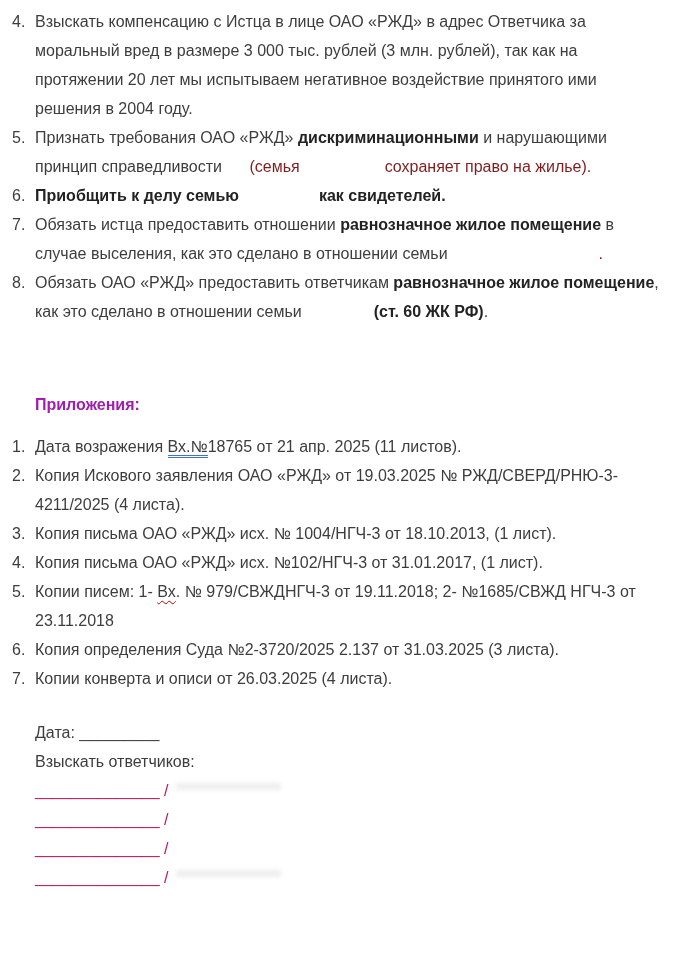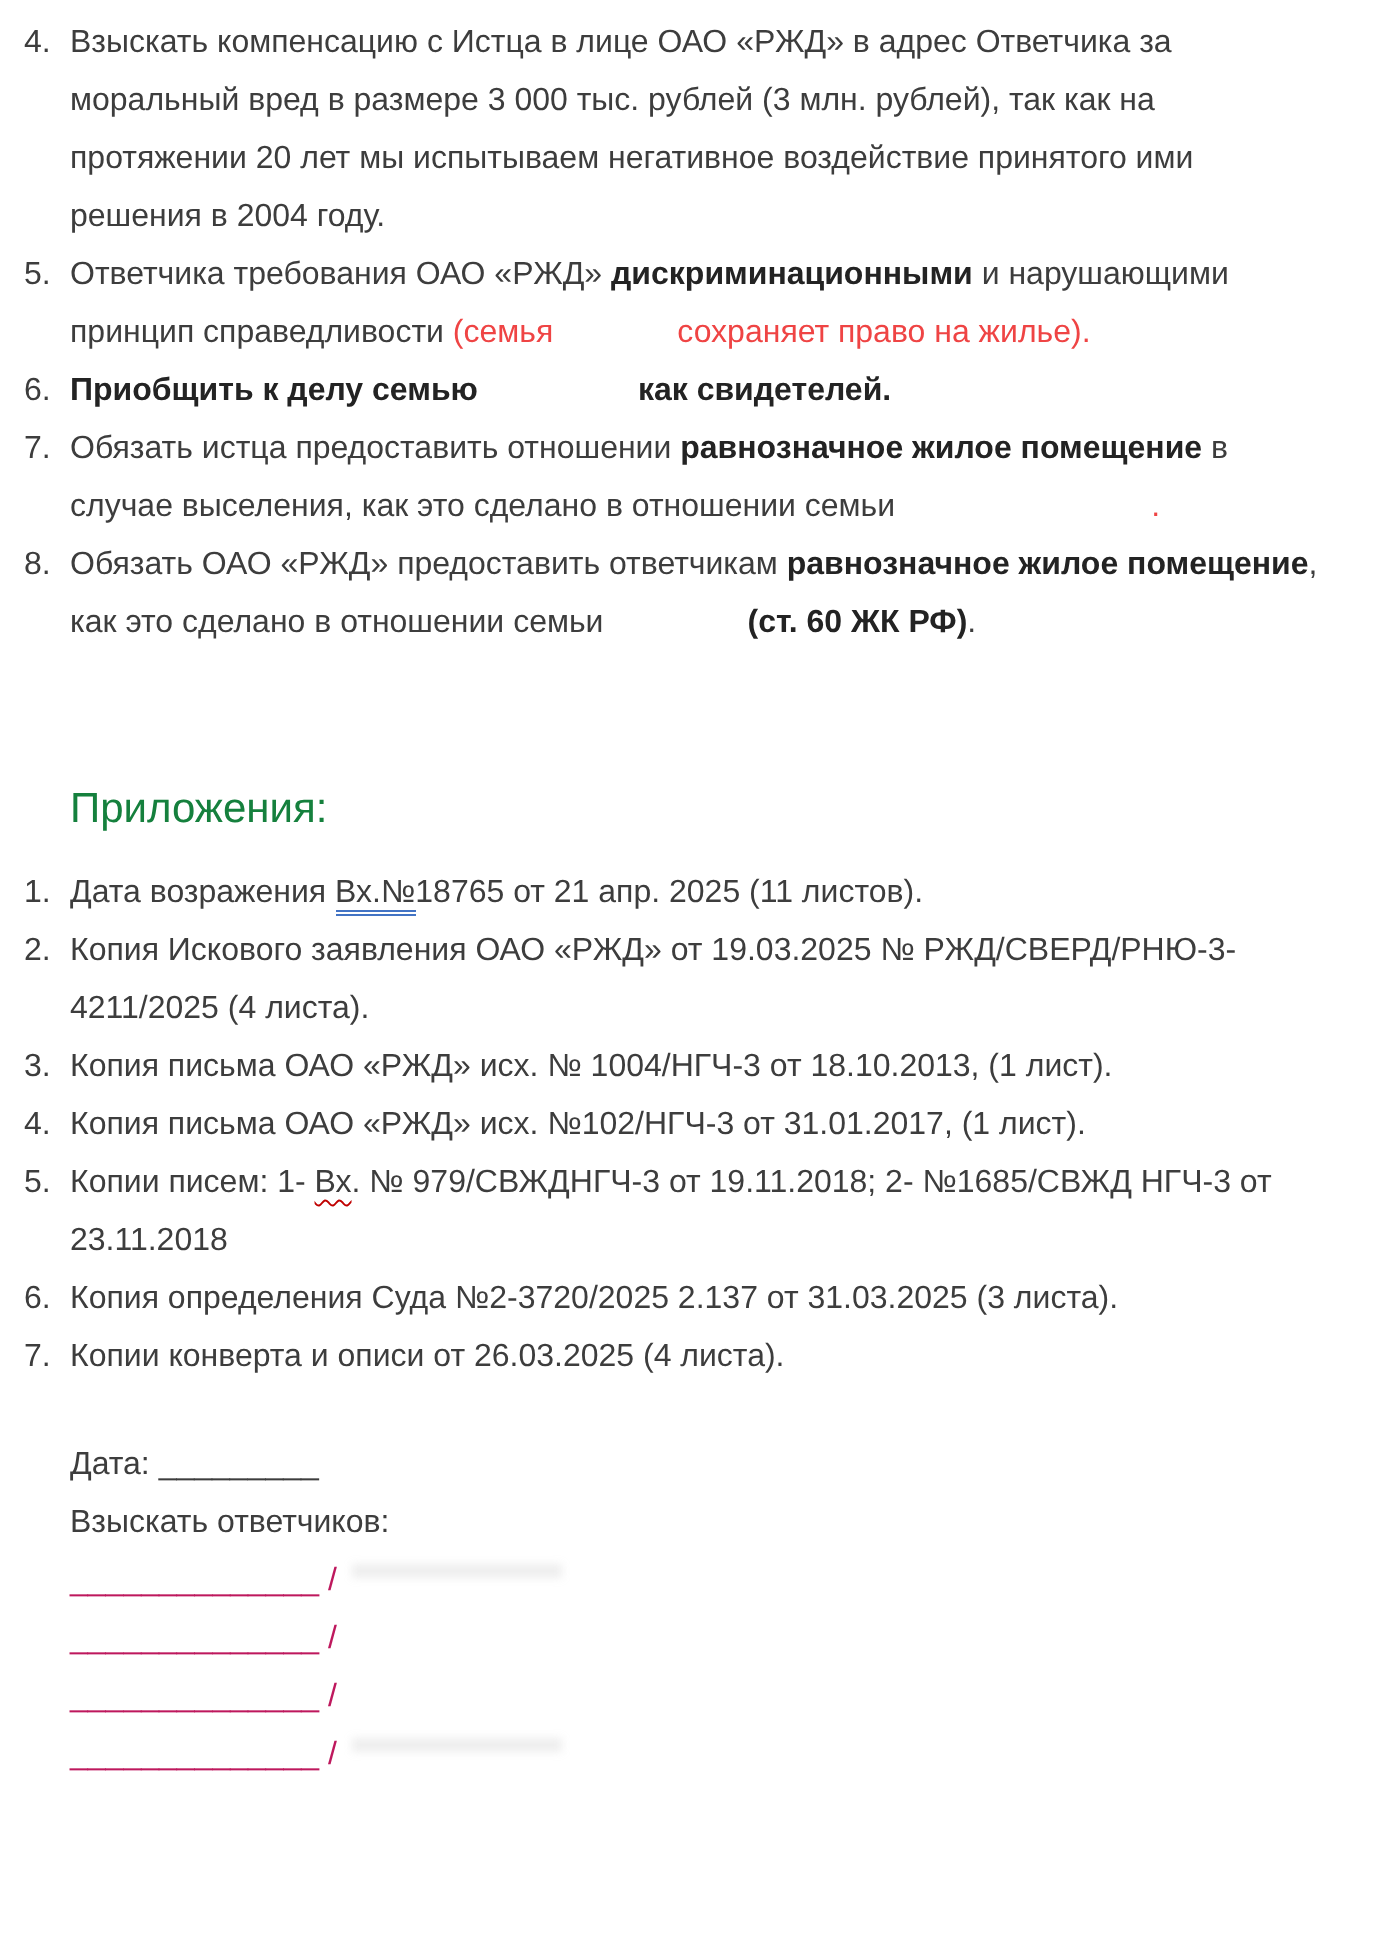--- a/index.html
+++ b/index.html
@@ -14,29 +14,29 @@
   .doc{padding:7px 40px 0 12px;}
 
   
   .row{display:flex;align-items:flex-start;line-height:29px;}
   .num{flex:0 0 23px;width:23px;}
   .txt{flex:1;min-width:0;}
 
   
   .seg-normal{color:#3d3d3d;}
   .seg-bold{font-weight:700;color:#232323;}
-  .seg-gray{color:#ef4444;}
+  .seg-gray{color:#7f1d1d;margin-left:23px;}
   .seg-gap{display:inline-block;height:1px;}
   .seg-bunder{color:#3d3d3d;border-bottom:3px double #4273c4;}
   .seg-rsquig{color:#3d3d3d;text-decoration:underline wavy #c00000;text-decoration-thickness:1px;text-underline-offset:3px;}
 
   .attach-heading{
-    font-weight:400;color:#15803d;
+    font-weight:700;color:#a21caf;
     margin:64px 0 13px 23px;
-    font-size:21px;line-height:29px;
+    font-size:16px;line-height:29px;
   }
   .attachments{margin-top:0;}
 
   .footer{margin:25px 0 3px 23px;line-height:29px;}
   .footer-line{white-space:pre;color:#3d3d3d;}
   .sig-row{white-space:pre;color:#be185d;position:relative;}
   .remnant{
     display:inline-block;
     width:105px;height:7px;
     background:rgba(160,160,160,0.18);
@@ -50,21 +50,21 @@
 
 <div class="doc">
 
   <div id="demands-list">
       <div class="row">
         <span class="num">4.</span>
         <div class="txt"><span class="seg-normal">Взыскать компенсацию с Истца в лице ОАО «РЖД» в адрес Ответчика за моральный вред в размере 3 000 тыс. рублей (3 млн. рублей), так как на протяжении 20 лет мы испытываем негативное воздействие принятого ими решения в 2004 году.</span></div>
       </div>
       <div class="row">
         <span class="num">5.</span>
-        <div class="txt"><span class="seg-normal">Ответчика требования ОАО «РЖД» </span><span class="seg-bold">дискриминационными</span><span class="seg-normal"> и нарушающими принцип справедливости </span><span class="seg-gray">(семья</span><span class="seg-gap" style="width: 62px;"></span><span class="seg-gray">сохраняет право на жилье).</span></div>
+        <div class="txt"><span class="seg-normal">Признать требования ОАО «РЖД» </span><span class="seg-bold">дискриминационными</span><span class="seg-normal"> и нарушающими принцип справедливости </span><span class="seg-gray">(семья</span><span class="seg-gap" style="width: 62px;"></span><span class="seg-gray">сохраняет право на жилье).</span></div>
       </div>
       <div class="row">
         <span class="num">6.</span>
         <div class="txt"><span class="seg-bold">Приобщить к делу семью</span><span class="seg-gap" style="width: 80px;"></span><span class="seg-bold">как свидетелей.</span></div>
       </div>
       <div class="row">
         <span class="num">7.</span>
         <div class="txt"><span class="seg-normal">Обязать истца предоставить отношении </span><span class="seg-bold">равнозначное жилое помещение</span><span class="seg-normal"> в случае выселения, как это сделано в отношении семьи</span><span class="seg-gap" style="width: 128px;"></span><span class="seg-gray">.</span></div>
       </div>
       <div class="row">

